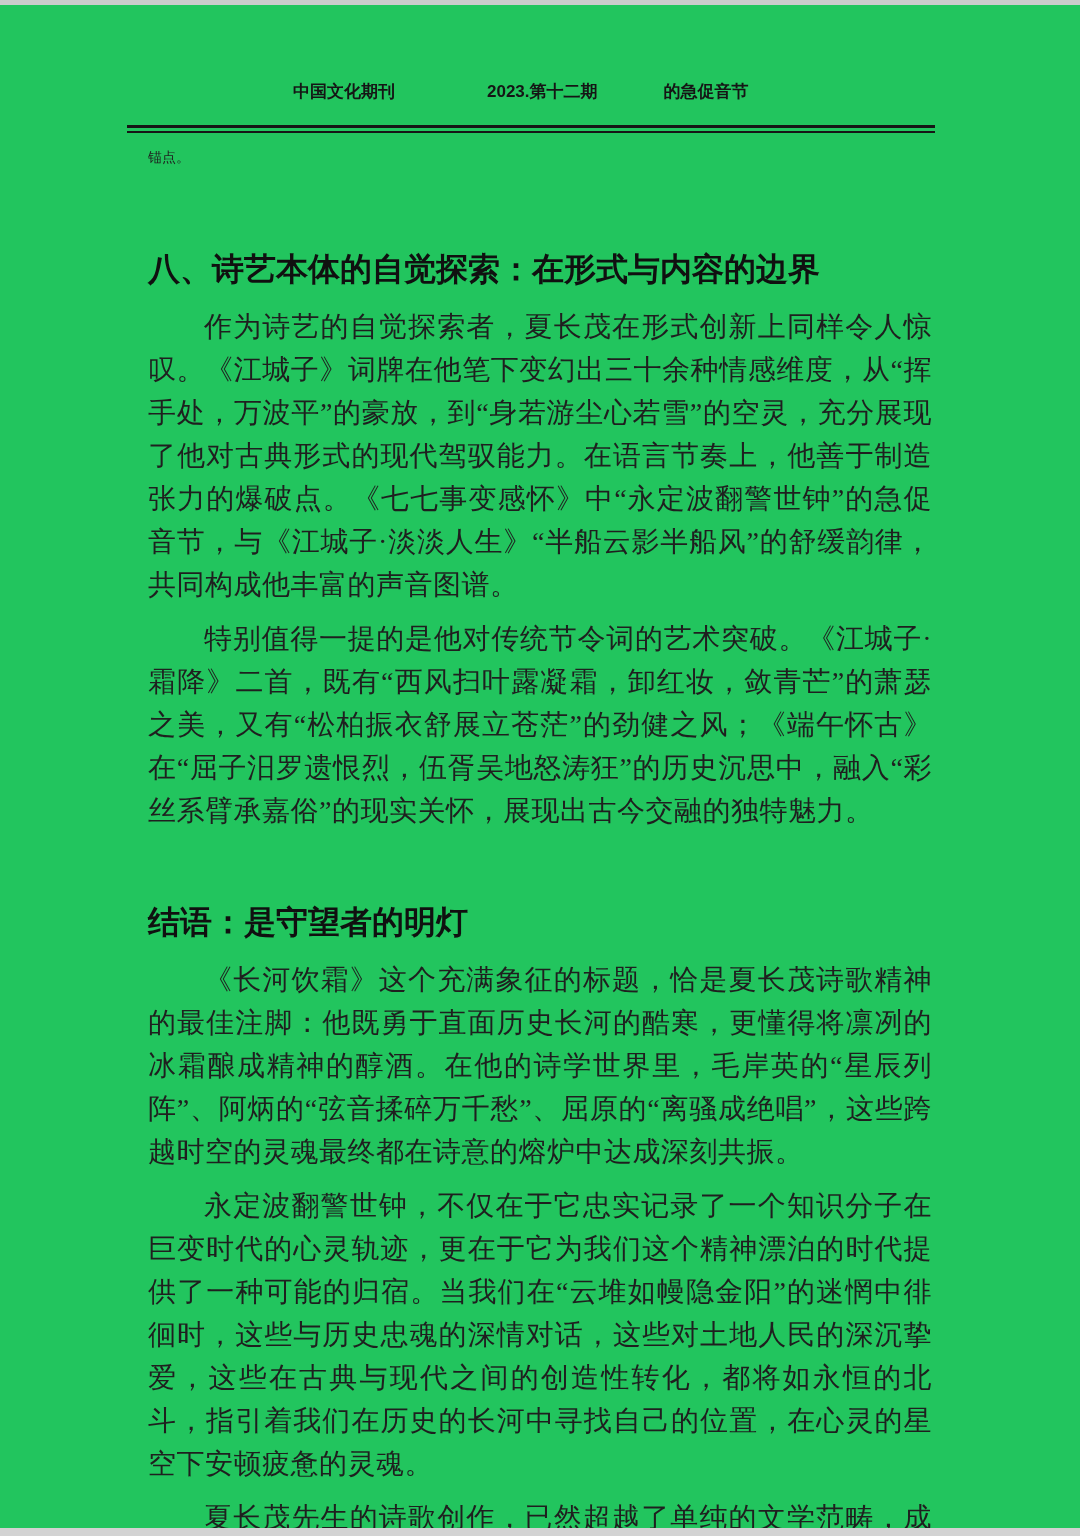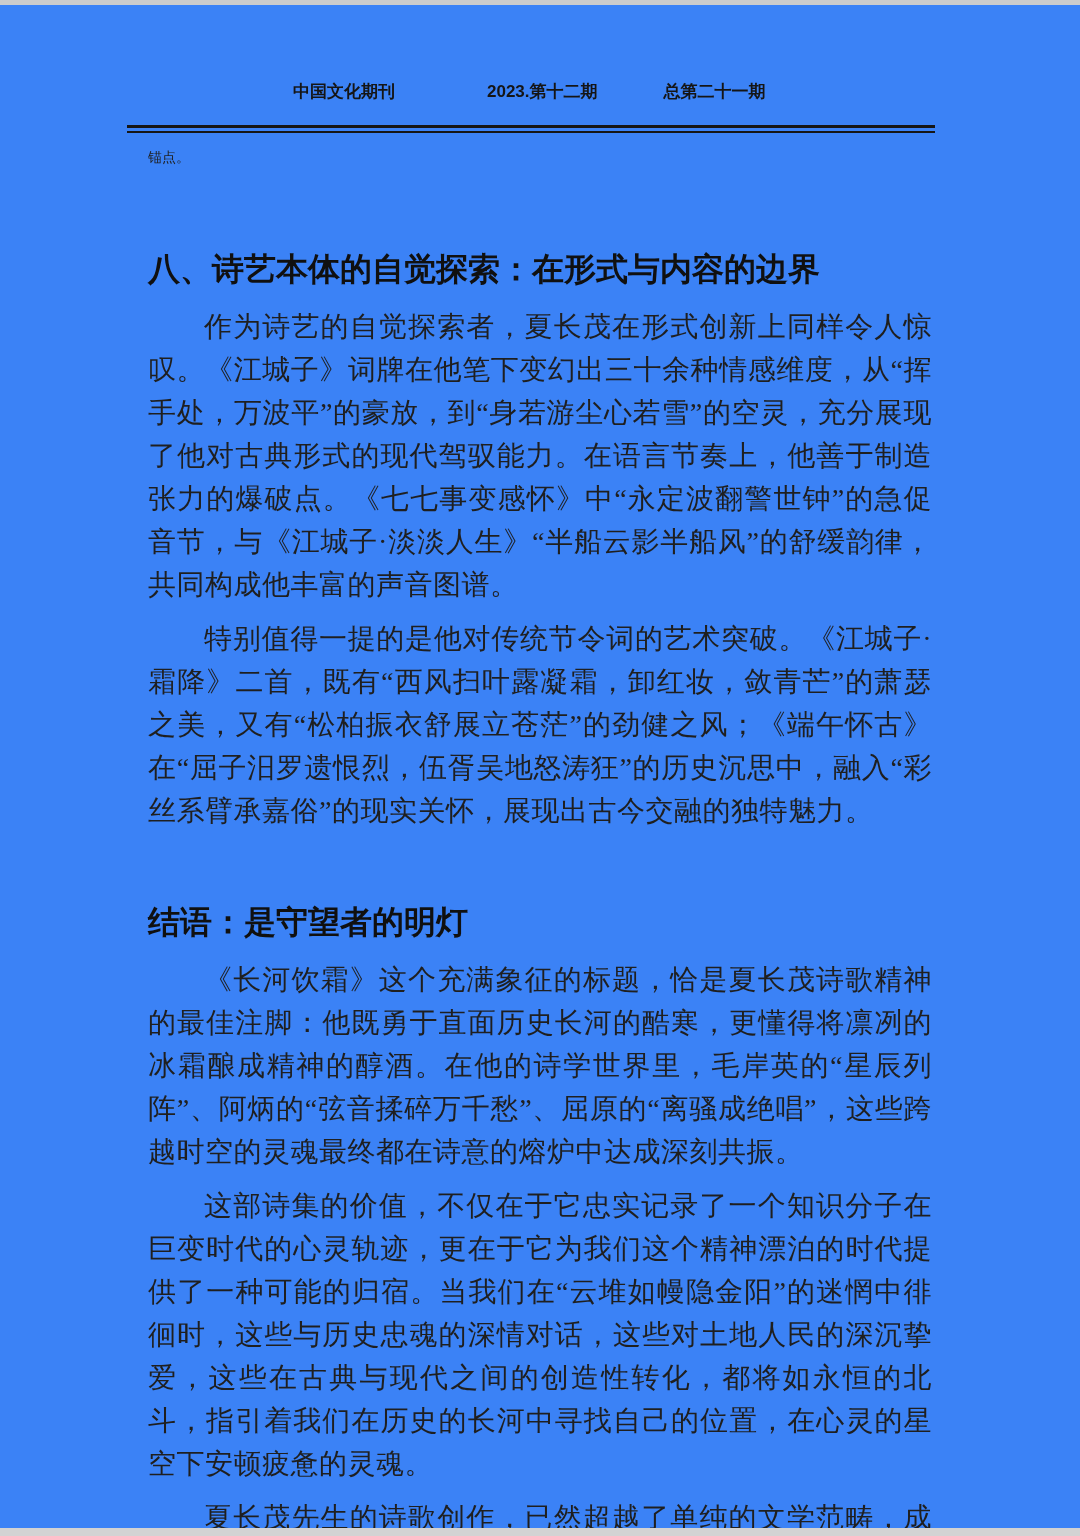--- a/index.html
+++ b/index.html
@@ -6,21 +6,21 @@
   html, body { width: 1080px; background: #ffffff; }
   body {
     font-family: "Liberation Serif", serif;
     color: #1f1f1f;
     -webkit-font-smoothing: antialiased;
   }
   .page {
     position: relative;
     width: 1080px;
     height: 1536px;
-    background: #3b82f6;
+    background: #22c55e;
     overflow: hidden;
   }
   .photo-edge-top {
     position: absolute; top: 0; left: 0; right: 0;
     height: 5px; background: #cccccc;
   }
   .photo-edge-bottom {
     position: absolute; bottom: 0; left: 0; right: 0;
     height: 8px; background: #d3d3d3;
   }
@@ -91,38 +91,38 @@
 <body>
 
 <div class="page">
   <div class="photo-edge-top"></div>
 
   <div class="content">
 
     <header class="running-header">
       <span class="hdr-item hdr-journal">中国文化期刊</span>
       <span class="hdr-item hdr-issue">2023.第十二期</span>
-      <span class="hdr-item hdr-volume">总第二十一期</span>
+      <span class="hdr-item hdr-volume">的急促音节</span>
     </header>
 
     <div class="double-rule"></div>
 
     <p class="carryover">锚点。</p>
 
     <h2 class="sec-heading gap-large">八、诗艺本体的自觉探索：在形式与内容的边界</h2>
 
     <p class="body-para">作为诗艺的自觉探索者，夏长茂在形式创新上同样令人惊叹。《江城子》词牌在他笔下变幻出三十余种情感维度，从“挥手处，万波平”的豪放，到“身若游尘心若雪”的空灵，充分展现了他对古典形式的现代驾驭能力。在语言节奏上，他善于制造张力的爆破点。《七七事变感怀》中“永定波翻警世钟”的急促音节，与《江城子·淡淡人生》“半船云影半船风”的舒缓韵律，共同构成他丰富的声音图谱。</p>
 
     <p class="body-para">特别值得一提的是他对传统节令词的艺术突破。《江城子·霜降》二首，既有“西风扫叶露凝霜，卸红妆，敛青芒”的萧瑟之美，又有“松柏振衣舒展立苍茫”的劲健之风；《端午怀古》在“屈子汨罗遗恨烈，伍胥吴地怒涛狂”的历史沉思中，融入“彩丝系臂承嘉俗”的现实关怀，展现出古今交融的独特魅力。</p>
 
     <h2 class="sec-heading gap-large">结语：是守望者的明灯</h2>
 
     <p class="body-para">《长河饮霜》这个充满象征的标题，恰是夏长茂诗歌精神的最佳注脚：他既勇于直面历史长河的酷寒，更懂得将凛冽的冰霜酿成精神的醇酒。在他的诗学世界里，毛岸英的“星辰列阵”、阿炳的“弦音揉碎万千愁”、屈原的“离骚成绝唱”，这些跨越时空的灵魂最终都在诗意的熔炉中达成深刻共振。</p>
 
-    <p class="body-para">这部诗集的价值，不仅在于它忠实记录了一个知识分子在巨变时代的心灵轨迹，更在于它为我们这个精神漂泊的时代提供了一种可能的归宿。当我们在“云堆如幔隐金阳”的迷惘中徘徊时，这些与历史忠魂的深情对话，这些对土地人民的深沉挚爱，这些在古典与现代之间的创造性转化，都将如永恒的北斗，指引着我们在历史的长河中寻找自己的位置，在心灵的星空下安顿疲惫的灵魂。</p>
+    <p class="body-para">永定波翻警世钟，不仅在于它忠实记录了一个知识分子在巨变时代的心灵轨迹，更在于它为我们这个精神漂泊的时代提供了一种可能的归宿。当我们在“云堆如幔隐金阳”的迷惘中徘徊时，这些与历史忠魂的深情对话，这些对土地人民的深沉挚爱，这些在古典与现代之间的创造性转化，都将如永恒的北斗，指引着我们在历史的长河中寻找自己的位置，在心灵的星空下安顿疲惫的灵魂。</p>
 
     <p class="body-para">夏长茂先生的诗歌创作，已然超越了单纯的文学范畴，成为这个时代不可或缺的精神坐标。他的诗，是饮霜者的傲骨，是守望者的明灯，更是每一个在历史与现实的张力中寻求生命意义者的精神图谱。</p>
 
     <div class="page-number">6</div>
 
   </div>
 
   <div class="photo-edge-bottom"></div>
 </div>
 

